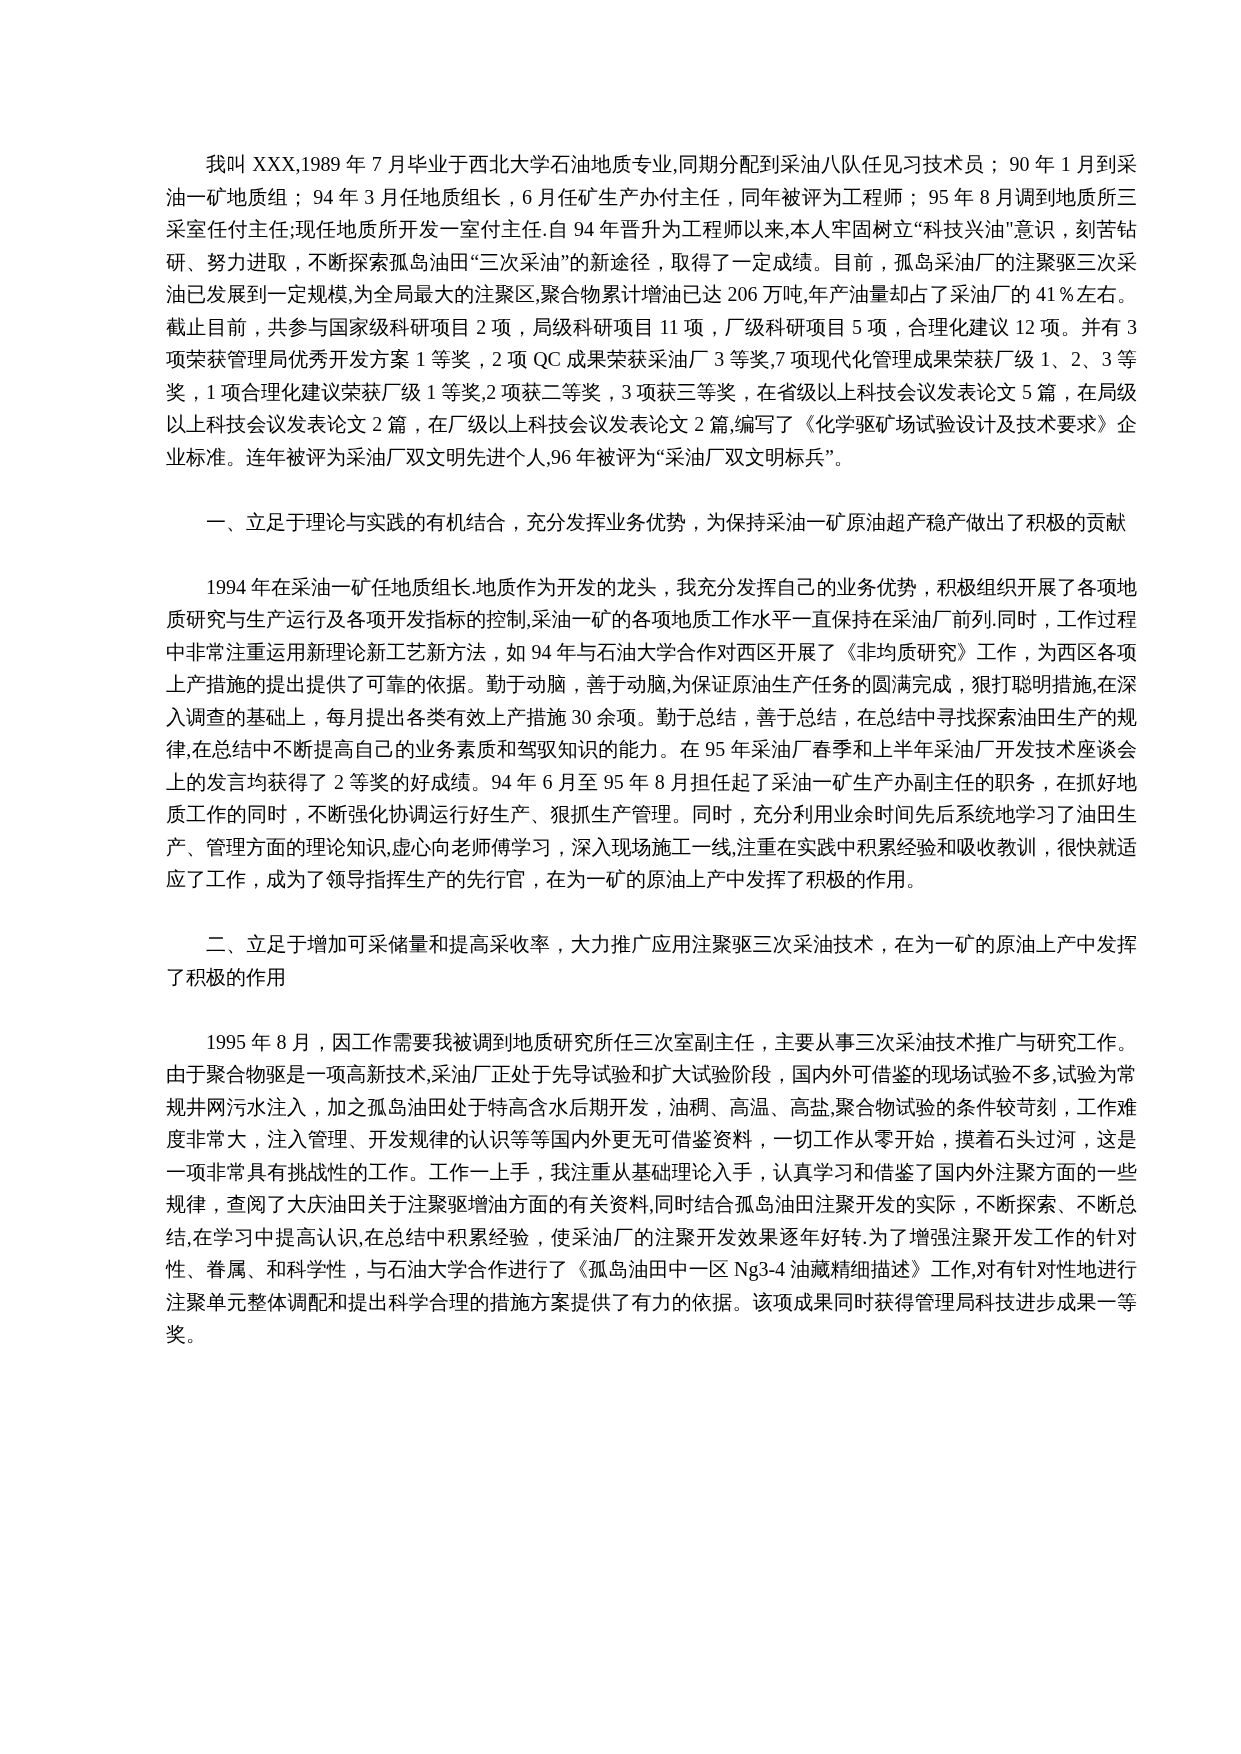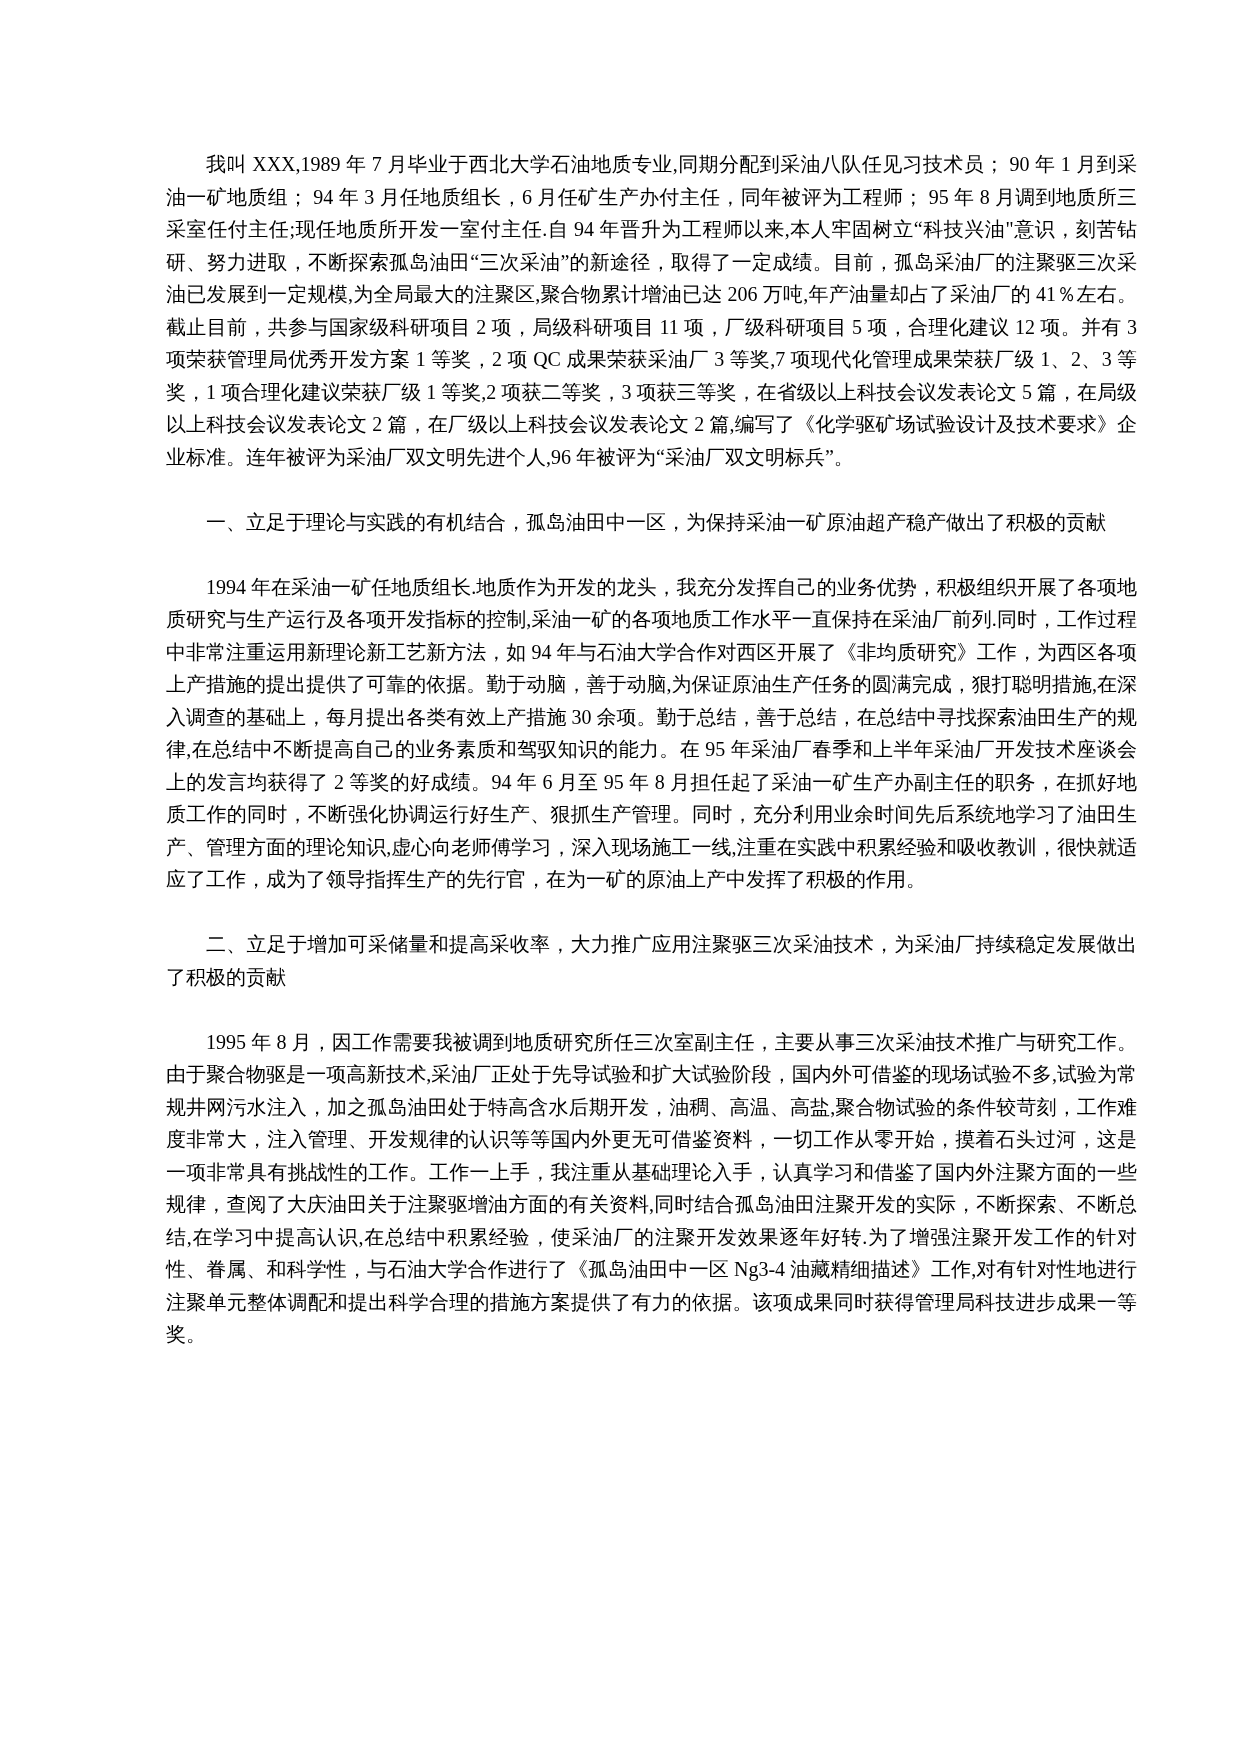--- a/index.html
+++ b/index.html
@@ -28,17 +28,17 @@
   }
   .page p:last-child {
     margin-bottom: 16px;
   }
 </style>
 </head>
 <body>
 
 <div class="page">
   <p>我叫 XXX,1989 年 7 月毕业于西北大学石油地质专业,同期分配到采油八队任见习技术员； 90 年 1 月到采油一矿地质组； 94 年 3 月任地质组长，6 月任矿生产办付主任，同年被评为工程师； 95 年 8 月调到地质所三采室任付主任;现任地质所开发一室付主任.自 94 年晋升为工程师以来,本人牢固树立“科技兴油"意识，刻苦钻研、努力进取，不断探索孤岛油田“三次采油”的新途径，取得了一定成绩。目前，孤岛采油厂的注聚驱三次采油已发展到一定规模,为全局最大的注聚区,聚合物累计增油已达 206 万吨,年产油量却占了采油厂的 41％左右。截止目前，共参与国家级科研项目 2 项，局级科研项目 11 项，厂级科研项目 5 项，合理化建议 12 项。并有 3 项荣获管理局优秀开发方案 1 等奖，2 项 QC 成果荣获采油厂 3 等奖,7 项现代化管理成果荣获厂级 1、2、3 等奖，1 项合理化建议荣获厂级 1 等奖,2 项获二等奖，3 项获三等奖，在省级以上科技会议发表论文 5 篇，在局级以上科技会议发表论文 2 篇，在厂级以上科技会议发表论文 2 篇,编写了《化学驱矿场试验设计及技术要求》企业标准。连年被评为采油厂双文明先进个人,96 年被评为“采油厂双文明标兵”。</p>
-  <p>一、立足于理论与实践的有机结合，孤岛油田中一区，为保持采油一矿原油超产稳产做出了积极的贡献</p>
+  <p>一、立足于理论与实践的有机结合，充分发挥业务优势，为保持采油一矿原油超产稳产做出了积极的贡献</p>
   <p>1994 年在采油一矿任地质组长.地质作为开发的龙头，我充分发挥自己的业务优势，积极组织开展了各项地质研究与生产运行及各项开发指标的控制,采油一矿的各项地质工作水平一直保持在采油厂前列.同时，工作过程中非常注重运用新理论新工艺新方法，如 94 年与石油大学合作对西区开展了《非均质研究》工作，为西区各项上产措施的提出提供了可靠的依据。勤于动脑，善于动脑,为保证原油生产任务的圆满完成，狠打聪明措施,在深入调查的基础上，每月提出各类有效上产措施 30 余项。勤于总结，善于总结，在总结中寻找探索油田生产的规律,在总结中不断提高自己的业务素质和驾驭知识的能力。在 95 年采油厂春季和上半年采油厂开发技术座谈会上的发言均获得了 2 等奖的好成绩。94 年 6 月至 95 年 8 月担任起了采油一矿生产办副主任的职务，在抓好地质工作的同时，不断强化协调运行好生产、狠抓生产管理。同时，充分利用业余时间先后系统地学习了油田生产、管理方面的理论知识,虚心向老师傅学习，深入现场施工一线,注重在实践中积累经验和吸收教训，很快就适应了工作，成为了领导指挥生产的先行官，在为一矿的原油上产中发挥了积极的作用。</p>
-  <p>二、立足于增加可采储量和提高采收率，大力推广应用注聚驱三次采油技术，为采油厂持续稳定发展做出了积极的贡献</p>
+  <p>二、立足于增加可采储量和提高采收率，大力推广应用注聚驱三次采油技术，在为一矿的原油上产中发挥了积极的作用</p>
   <p>1995 年 8 月，因工作需要我被调到地质研究所任三次室副主任，主要从事三次采油技术推广与研究工作。由于聚合物驱是一项高新技术,采油厂正处于先导试验和扩大试验阶段，国内外可借鉴的现场试验不多,试验为常规井网污水注入，加之孤岛油田处于特高含水后期开发，油稠、高温、高盐,聚合物试验的条件较苛刻，工作难度非常大，注入管理、开发规律的认识等等国内外更无可借鉴资料，一切工作从零开始，摸着石头过河，这是一项非常具有挑战性的工作。工作一上手，我注重从基础理论入手，认真学习和借鉴了国内外注聚方面的一些规律，查阅了大庆油田关于注聚驱增油方面的有关资料,同时结合孤岛油田注聚开发的实际，不断探索、不断总结,在学习中提高认识,在总结中积累经验，使采油厂的注聚开发效果逐年好转.为了增强注聚开发工作的针对性、眷属、和科学性，与石油大学合作进行了《孤岛油田中一区 Ng3-4 油藏精细描述》工作,对有针对性地进行注聚单元整体调配和提出科学合理的措施方案提供了有力的依据。该项成果同时获得管理局科技进步成果一等奖。</p>
 </div>
 
 </body></html>

